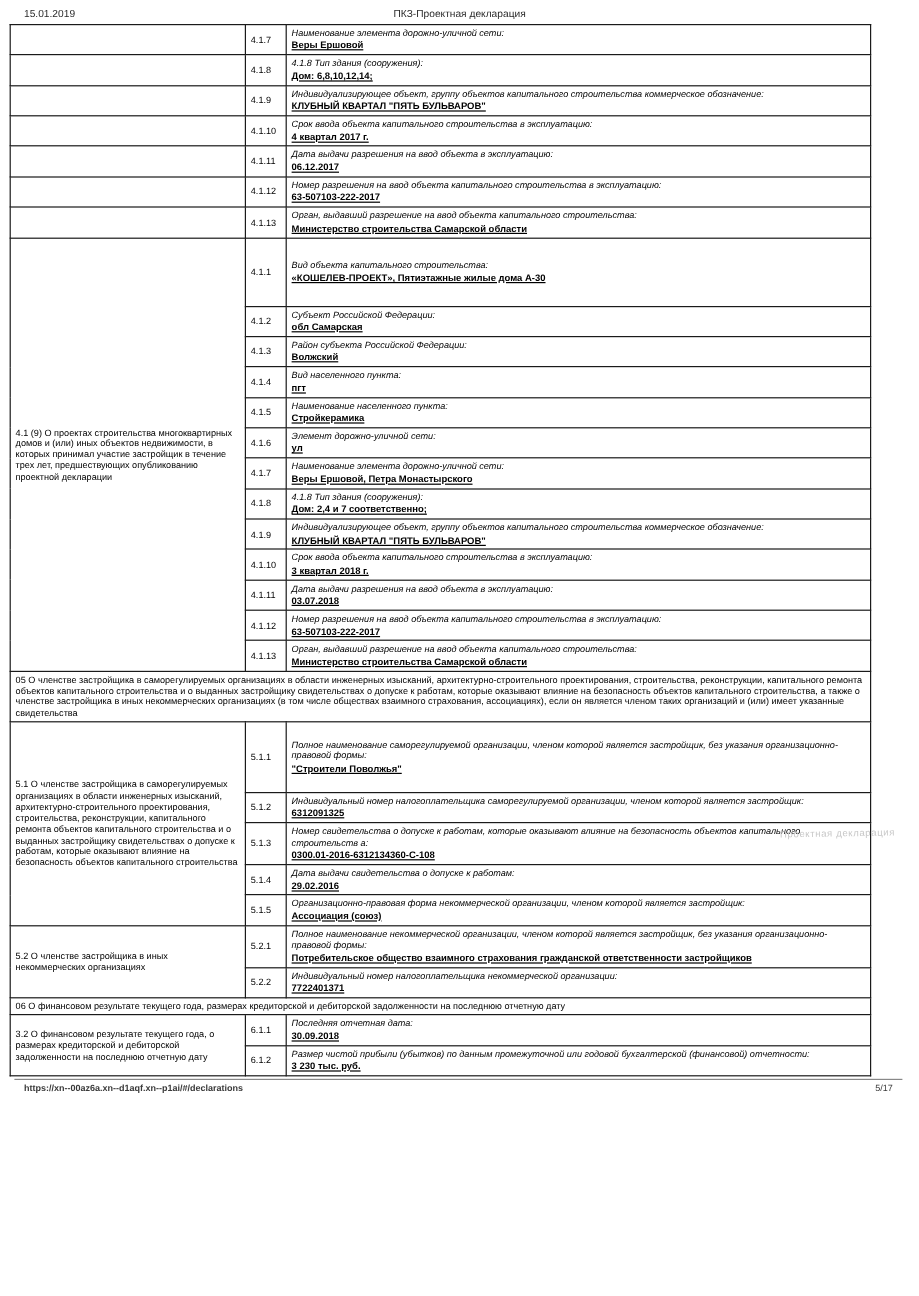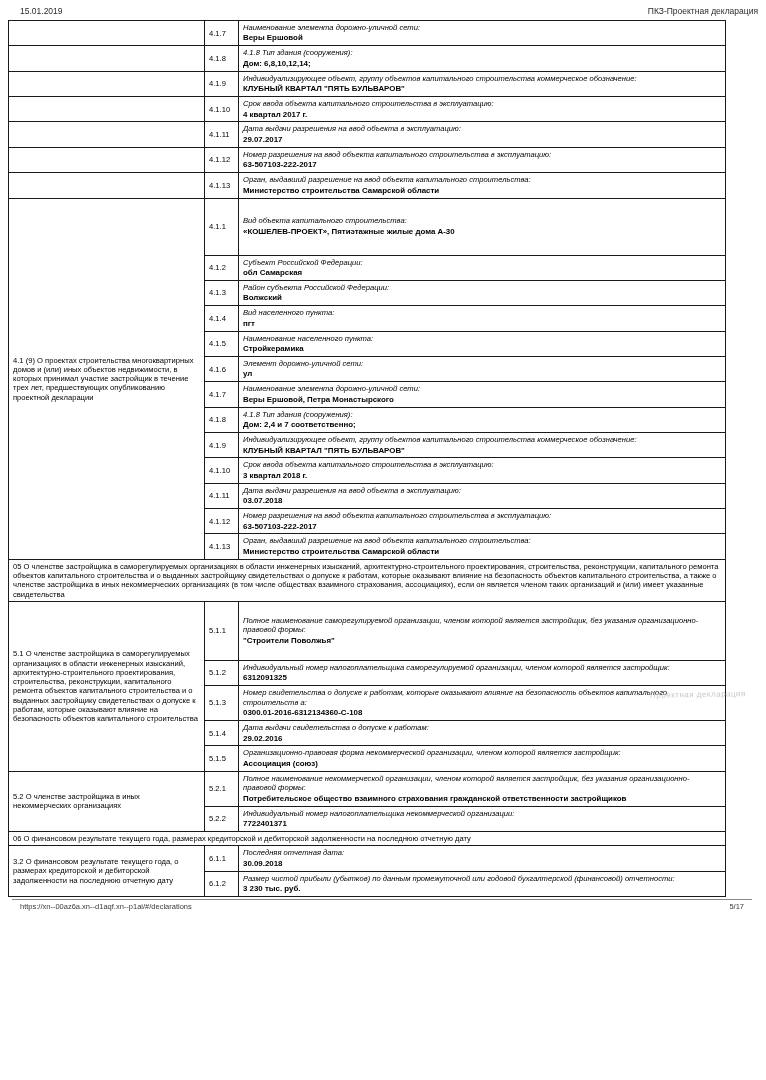--- a/index.html
+++ b/index.html
@@ -32,34 +32,35 @@
     position: absolute;
     left: 12px;
     top: 0;
     font-size: 8.5px;
   }
   .page-header .hdr-center {
     position: absolute;
     left: 0;
     right: 0;
     top: 0;
-    text-align: right;
+    text-align: center;
     font-size: 8.5px;
   }
   .page-footer {
     position: relative;
     height: 16px;
     font-size: 7.5px;
     color: #3a3a3a;
     margin-top: 2px;
   }
   .page-footer .ftr-left {
     position: absolute;
     left: 12px;
     top: 0;
+    font-weight: bold;
   }
   .page-footer .ftr-right {
     position: absolute;
     right: 14px;
     top: 0;
     margin-left: 34px;
   }
   table.doc {
     border-collapse: collapse;
     width: 718px;
@@ -94,20 +95,21 @@
     font-weight: normal;
     font-size: 7.6px;
     line-height: 1.25;
     font-style: italic;
   }
   .val {
     font-weight: bold;
     font-size: 7.9px;
     line-height: 1.25;
     margin-top: 1px;
+    text-decoration: underline;
   }
   td.section {
     font-size: 7.6px;
     line-height: 1.25;
     padding: 3px 5px;
     vertical-align: top;
   }
   .watermark {
     position: absolute;
     right: 20px;
@@ -171,21 +173,21 @@
         <td class="col-body">
           <div class="lbl">Срок ввода объекта капитального строительства в эксплуатацию:</div>
           <div class="val">4 квартал 2017 г.</div>
         </td>
       </tr>
       <tr>
         <td class="col-left"></td>
         <td class="col-num">4.1.11</td>
         <td class="col-body">
           <div class="lbl">Дата выдачи разрешения на ввод объекта в эксплуатацию:</div>
-          <div class="val">29.07.2017</div>
+          <div class="val">06.12.2017</div>
         </td>
       </tr>
       <tr>
         <td class="col-left"></td>
         <td class="col-num">4.1.12</td>
         <td class="col-body">
           <div class="lbl">Номер разрешения на ввод объекта капитального строительства в эксплуатацию:</div>
           <div class="val">63-507103-222-2017</div>
         </td>
       </tr>

